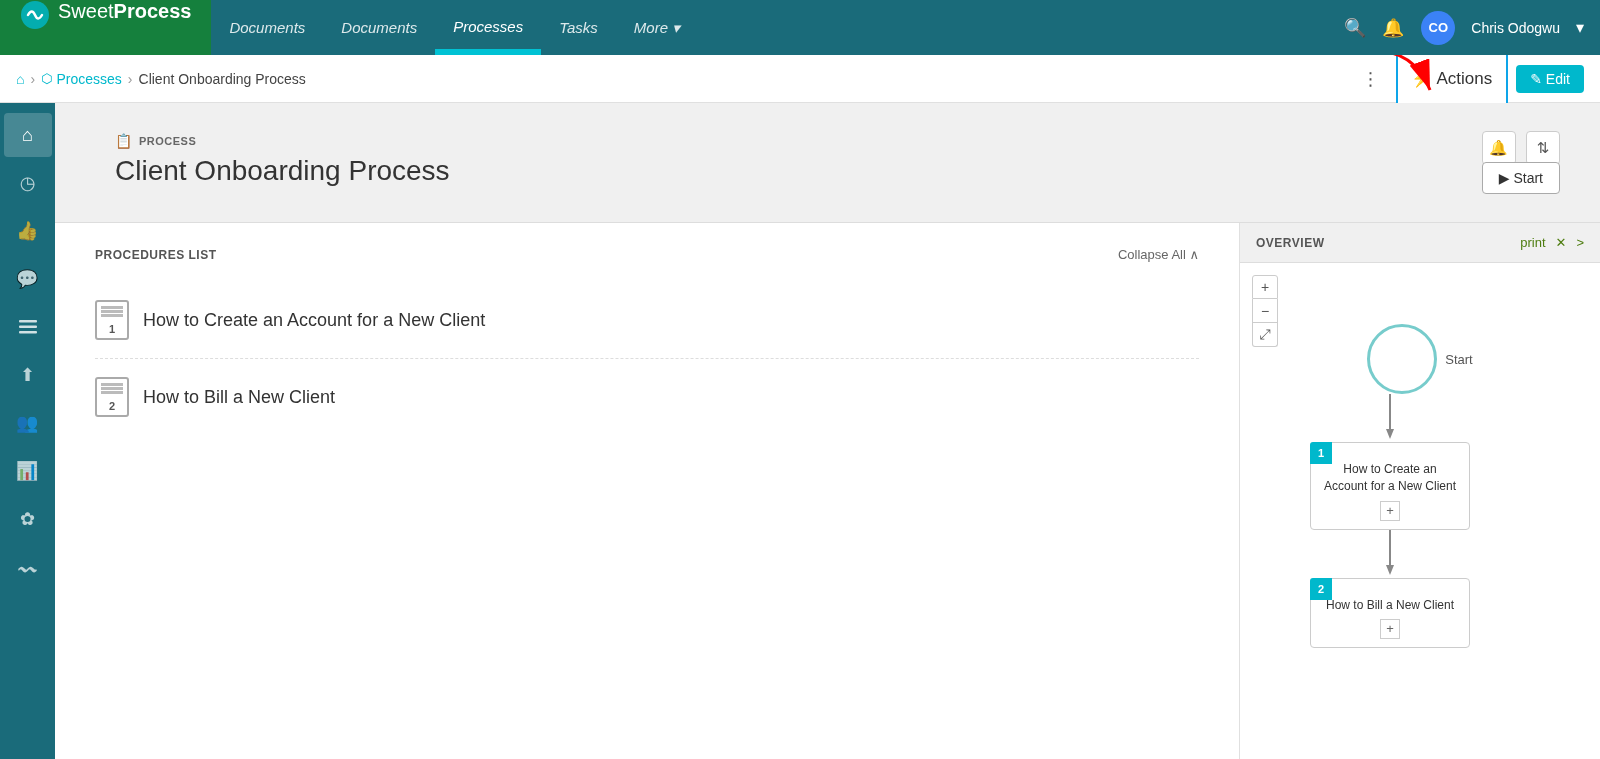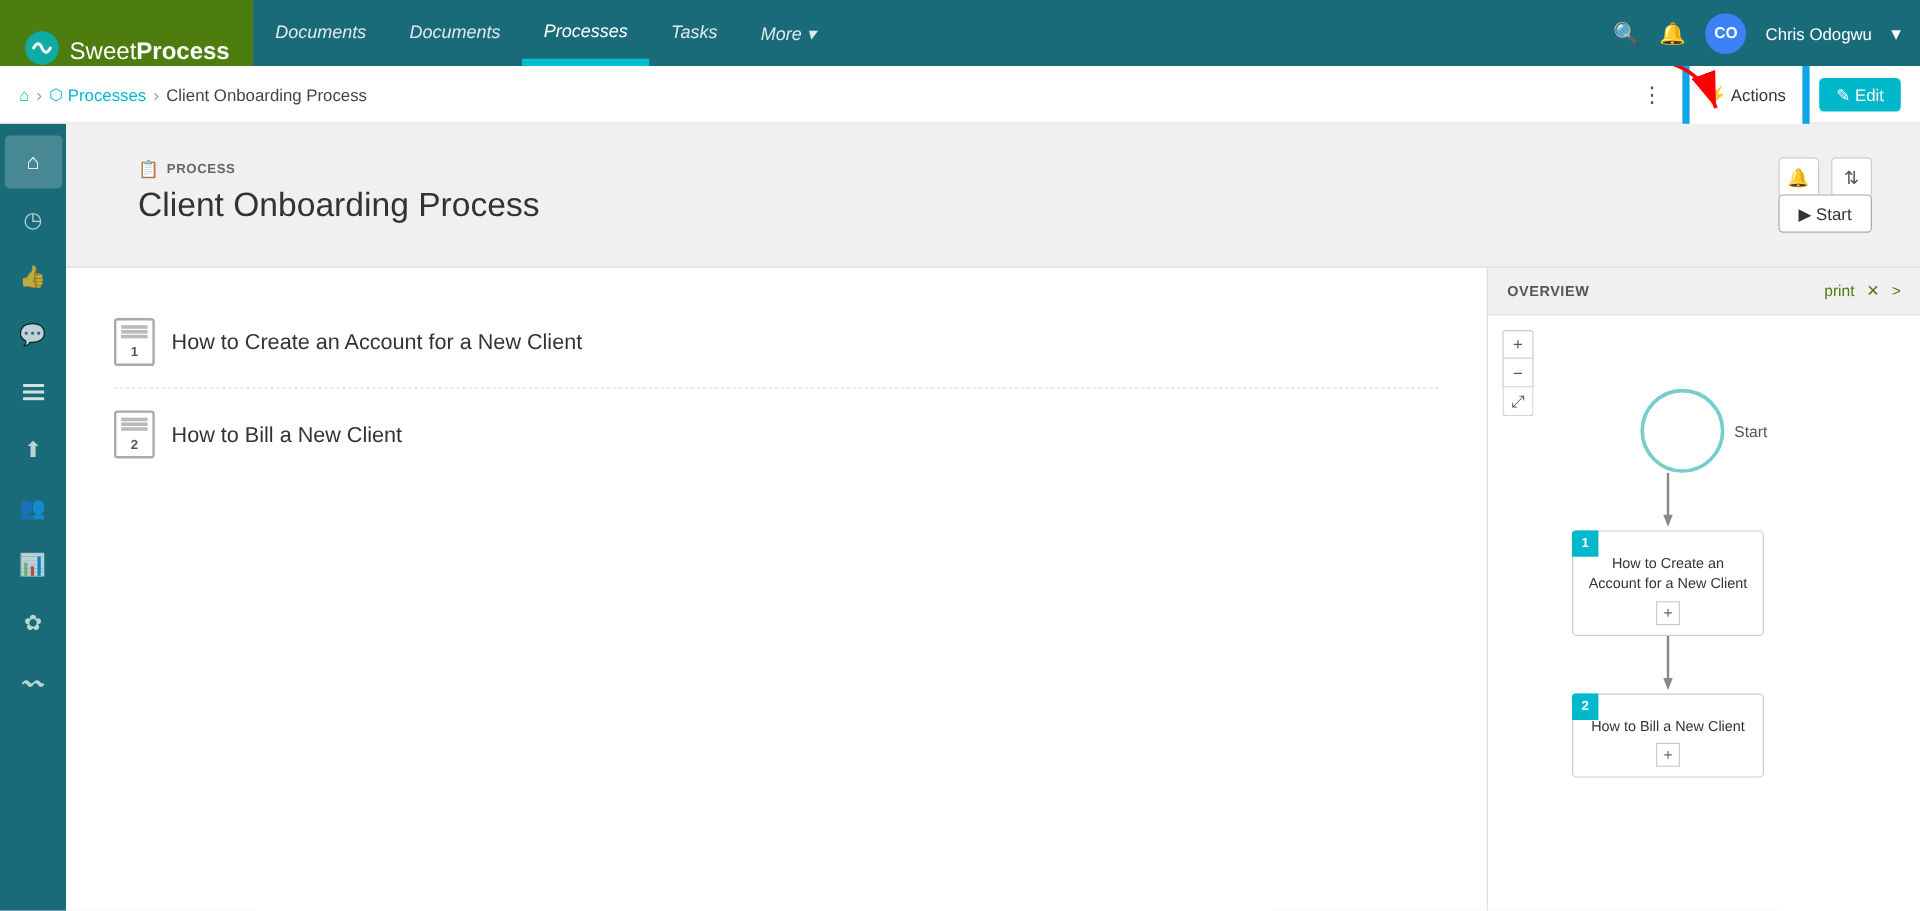--- a/index.html
+++ b/index.html
@@ -10,22 +10,22 @@
       background: #1a6b7a;
       height: 55px;
       display: flex;
       align-items: center;
       padding: 0 0 0 0;
       position: relative;
       z-index: 100;
     }
     .topnav-logo {
       display: flex;
-      align-items: flex-end;
-      background: #4d7c0f;
+      align-items: flex-start;
+      background: #15803d;
       padding: 0 20px;
       height: 100%;
       min-width: 190px;
     }
     .logo-text {
       color: white;
       font-size: 20px;
       font-weight: 600;
     }
     .logo-text span { font-weight: 300; }
@@ -118,24 +118,24 @@
     .btn-dots {
       border: none;
       background: none;
       cursor: pointer;
       font-size: 18px;
       color: #555;
       padding: 4px 8px;
     }
     .btn-actions {
       background: white;
-      border: 6px solid #0ea5e9;
+      border: 2px solid #0ea5e9;
       border-radius: 4px;
       padding: 24px 14px;
-      font-size: 14px;
+      font-size: 17px;
       cursor: pointer;
       display: flex;
       align-items: center;
       gap: 6px;
       color: #333;
     }
     .btn-edit {
       background: #00b8cc;
       border: none;
       border-radius: 4px;
@@ -543,20 +543,24 @@
       <div class="process-header-actions">
         <button class="icon-btn-sm">🔔</button>
         <button class="icon-btn-sm">⇅</button>
       </div>
       <button class="btn-start">▶ Start</button>
     </div>
 
     <div class="bottom-panels">
 
       <div class="procedures-panel">
+        <div class="procedures-header">
+          <span class="procedures-title">PROCEDURES LIST</span>
+          <span class="collapse-all">Collapse All ∧</span>
+        </div>
 
         <div class="procedure-item">
           <div class="procedure-num-icon">
             <span>1</span>
           </div>
           <span class="procedure-name">How to Create an Account for a New Client</span>
         </div>
 
         <div class="procedure-item">
           <div class="procedure-num-icon">

